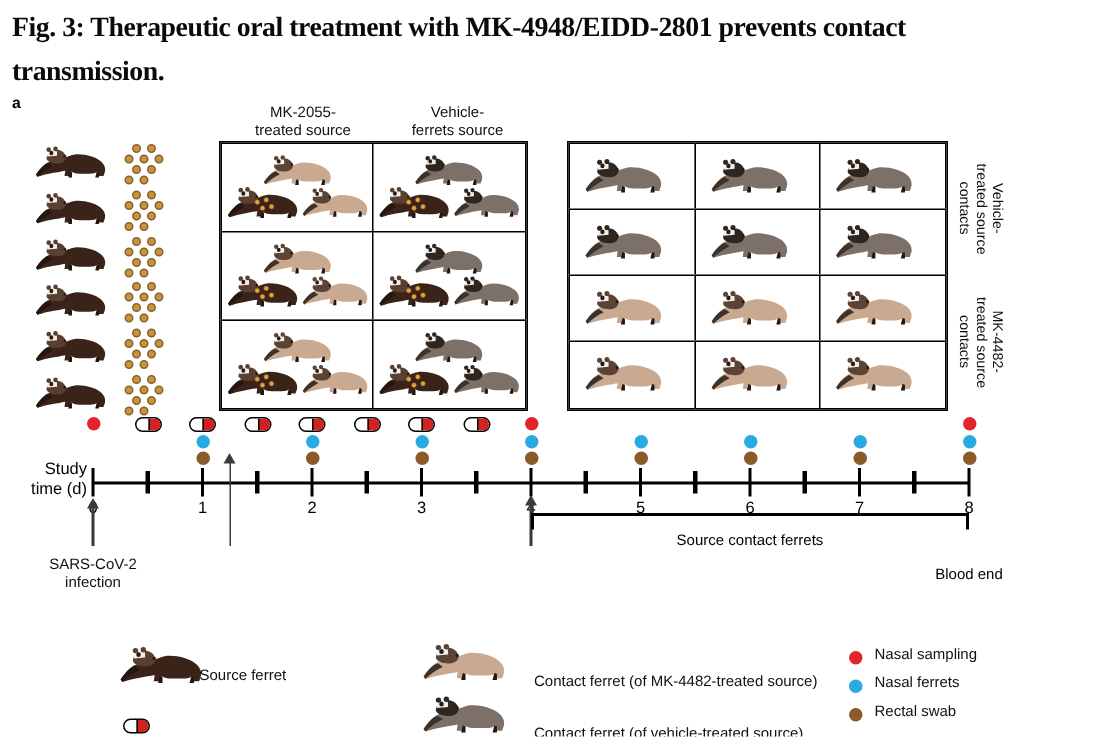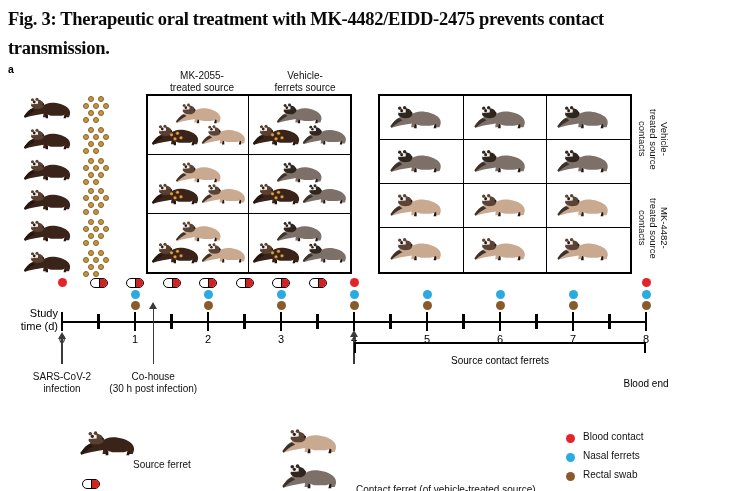--- a/index.html
+++ b/index.html
@@ -131,21 +131,21 @@
   
   #legend { position:absolute; left:0; top:425px; width:738px; height:66px; }
   .lg-item { position:absolute; font-size:10px; color:#111; white-space:nowrap; }
   .lg-dot { position:absolute; width:9px; height:9px; border-radius:50%; }
 
   sup { font-size:7.5px; vertical-align:super; }
 </style>
 </head>
 <body>
 
-<div id="figure-title">Fig. 3: Therapeutic oral treatment with MK-4482/EIDD-2475 prevents contact transmission.</div>
+<div id="figure-title">Fig. 3: Therapeutic oral treatment with MK-4948/EIDD-2801 prevents contact transmission.</div>
 <div id="panel-label-a">a</div>
 
 <div class="col-head" id="head-mk" style="white-space:pre-line">MK-2055-
 treated source</div>
 <div class="col-head" id="head-veh" style="white-space:pre-line">Vehicle-
 ferrets source</div>
 
 <div id="source-column">
     <div class="source-row">
       <div class="ferret">
@@ -1047,22 +1047,20 @@
 
   <div class="ann-arrow up" id="arrow-infection" style="left: 61.3px; top: 60px; height: 26px;">
       <span class="head"></span>
     </div>
   <div class="ann-text" id="text-infection" style="left:62px; top:93px; white-space:pre-line">SARS-CoV-2
 infection</div>
 
   <div class="ann-arrow up" id="arrow-cohouse" style="left: 152.55px; top: 30px; height: 56px;">
       <span class="head"></span>
     </div>
-  <div class="ann-text" id="text-cohouse" style="left: 153.25px; top: 93px; white-space: pre-line;">Co-house
-(30 h post infection)</div>
 
   <div class="ann-arrow up" id="arrow-singlehouse" style="left: 353.3px; top: 58px; height: 28px;">
       <span class="head"></span>
     </div>
 
   <div id="monitor-bracket" style="left: 354px; width: 292px;">
     <div class="bar"></div>
     <div class="cap" style="left:0;"></div>
     <div class="cap" style="right:0;"></div>
   </div>
@@ -1083,21 +1081,21 @@
     <path d="M19 21 C19 17 22 14 26 14 C30 14 32 16 32 19 L32 23 L19 24 Z" fill="#ffffff" opacity="0.92"></path>
     <ellipse cx="24.5" cy="19.5" rx="2.6" ry="2.9" fill="#2a1a12"></ellipse>
     <circle cx="21" cy="15" r="3.1" fill="#5a4031"></circle>
     <circle cx="30" cy="14" r="3.1" fill="#5a4031"></circle>
     <circle cx="42.5" cy="24" r="1.9" fill="#2a1a12"></circle>
     <path d="M52 45 L52 52 L47 52 L49 44 Z" fill="#241610"></path>
     <path d="M88 45 L88 52 L83 52 L85 44 Z" fill="#241610"></path>
 
   </svg>
     </div>
-  <div class="lg-item" style="left:133px; top:34px;">Source ferret</div>
+  <div class="lg-item" style="left:133px; top:20px;">Source ferret</div>
 
   <div class="pill" style="left:91px; top:54px;"></div>
 
   <div id="lg-ferret-mk" style="position:absolute;left:280px;top:-2px;">
       <svg width="70" height="32" viewBox="0 0 120 55" xmlns="http://www.w3.org/2000/svg" style="display:block">
     <path d="M4 48 C10 40 14 34 22 31 C30 28 34 30 40 27 C47 24 52 21 60 21
              C72 21 84 25 90 30 C95 34 97 39 96 44 L94 50 L86 50 L86 44
              C84 46 80 47 76 47 L62 47 C58 47 54 46 51 44 L50 50 L42 50 L43 43
              C38 44 32 45 26 46 C20 47 12 49 6 51 Z" fill="#c9a98f"></path>
     <path d="M4 48 C9 41 13 36 20 33 L26 37 C18 41 11 46 6 51 Z" fill="#3b322c"></path>
@@ -1106,20 +1104,21 @@
     <path d="M19 21 C19 17 22 14 26 14 C30 14 32 16 32 19 L32 23 L19 24 Z" fill="#ffffff" opacity="0.92"></path>
     <ellipse cx="24.5" cy="19.5" rx="2.6" ry="2.9" fill="#2a1a12"></ellipse>
     <circle cx="21" cy="15" r="3.1" fill="#5b4436"></circle>
     <circle cx="30" cy="14" r="3.1" fill="#5b4436"></circle>
     <circle cx="42.5" cy="24" r="1.9" fill="#2a1a12"></circle>
     <path d="M52 45 L52 52 L47 52 L49 44 Z" fill="#241610"></path>
     <path d="M88 45 L88 52 L83 52 L85 44 Z" fill="#241610"></path>
 
   </svg>
     </div>
+  <div class="lg-item" style="left:356px; top:24px;">Contact ferret (of MK-4482-treated source)</div>
 
   <div id="lg-ferret-veh" style="position:absolute;left:280px;top:33px;">
       <svg width="70" height="32" viewBox="0 0 120 55" xmlns="http://www.w3.org/2000/svg" style="display:block">
     <path d="M4 48 C10 40 14 34 22 31 C30 28 34 30 40 27 C47 24 52 21 60 21
              C72 21 84 25 90 30 C95 34 97 39 96 44 L94 50 L86 50 L86 44
              C84 46 80 47 76 47 L62 47 C58 47 54 46 51 44 L50 50 L42 50 L43 43
              C38 44 32 45 26 46 C20 47 12 49 6 51 Z" fill="#7d7068"></path>
     <path d="M4 48 C9 41 13 36 20 33 L26 37 C18 41 11 46 6 51 Z" fill="#3b322c"></path>
     <path d="M18 27 C18 20 24 15 31 15 C38 15 43 19 44 25 C44 29 41 32 36 33
              C28 34 20 32 18 27 Z" fill="#2f2620"></path>
@@ -1129,20 +1128,20 @@
     <circle cx="30" cy="14" r="3.1" fill="#2f2620"></circle>
     <circle cx="42.5" cy="24" r="1.9" fill="#2a1a12"></circle>
     <path d="M52 45 L52 52 L47 52 L49 44 Z" fill="#241610"></path>
     <path d="M88 45 L88 52 L83 52 L85 44 Z" fill="#241610"></path>
 
   </svg>
     </div>
   <div class="lg-item" style="left:356px; top:59px;">Contact ferret (of vehicle-treated source)</div>
 
   <div class="lg-dot" style="left:566px; top:9px; background:#e1252b;"></div>
-  <div class="lg-item" style="left:583px; top:6px;">Blood contact</div>
+  <div class="lg-item" style="left:583px; top:6px;">Nasal sampling</div>
 
   <div class="lg-dot" style="left:566px; top:28px; background:#29abe2;"></div>
   <div class="lg-item" style="left:583px; top:25px;">Nasal ferrets</div>
 
   <div class="lg-dot" style="left:566px; top:47px; background:#8a5a2b;"></div>
   <div class="lg-item" style="left:583px; top:44px;">Rectal swab</div>
 </div>
 
 </body></html>

